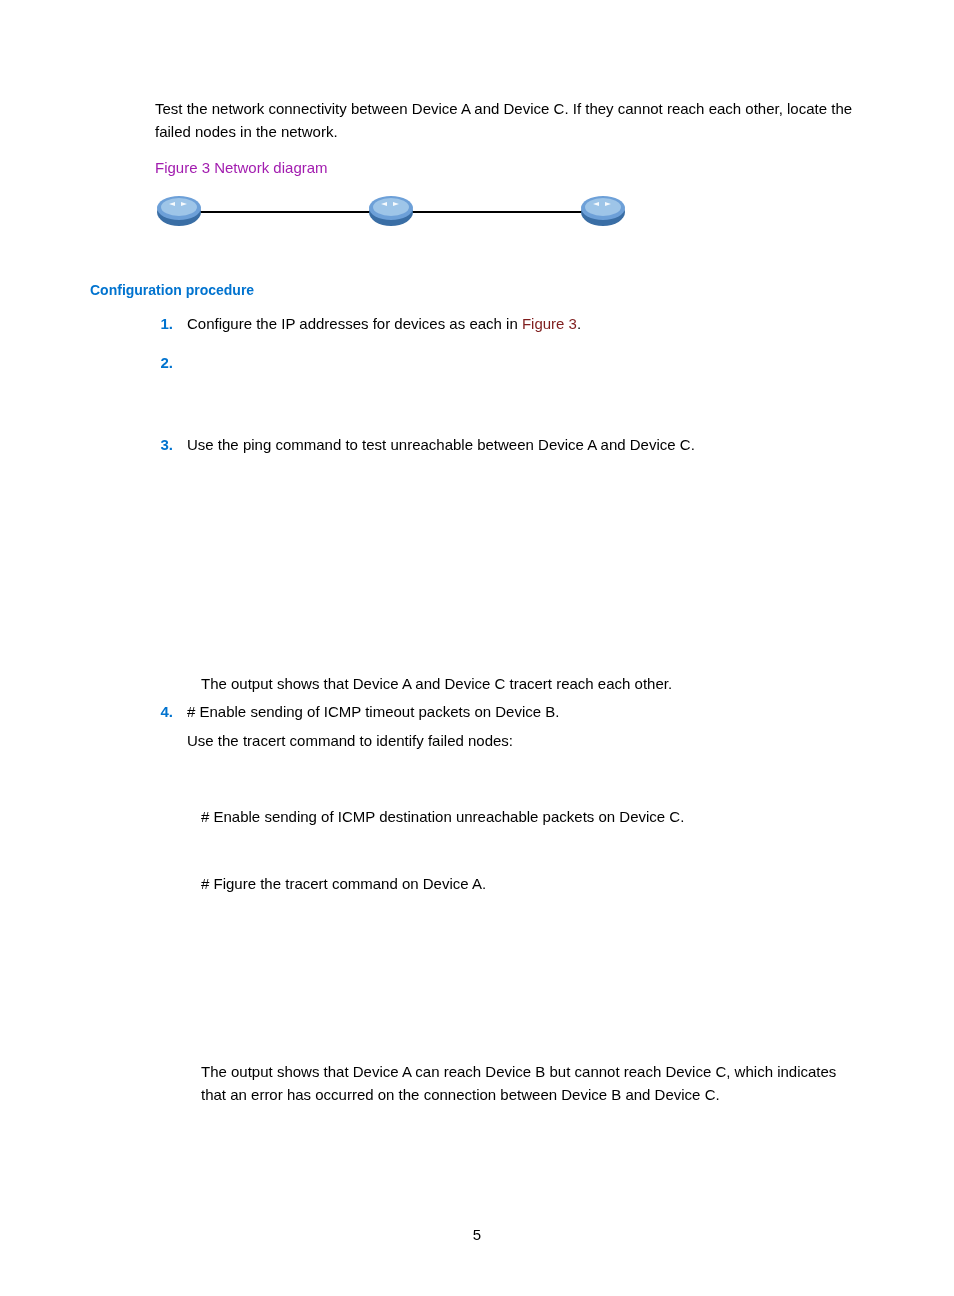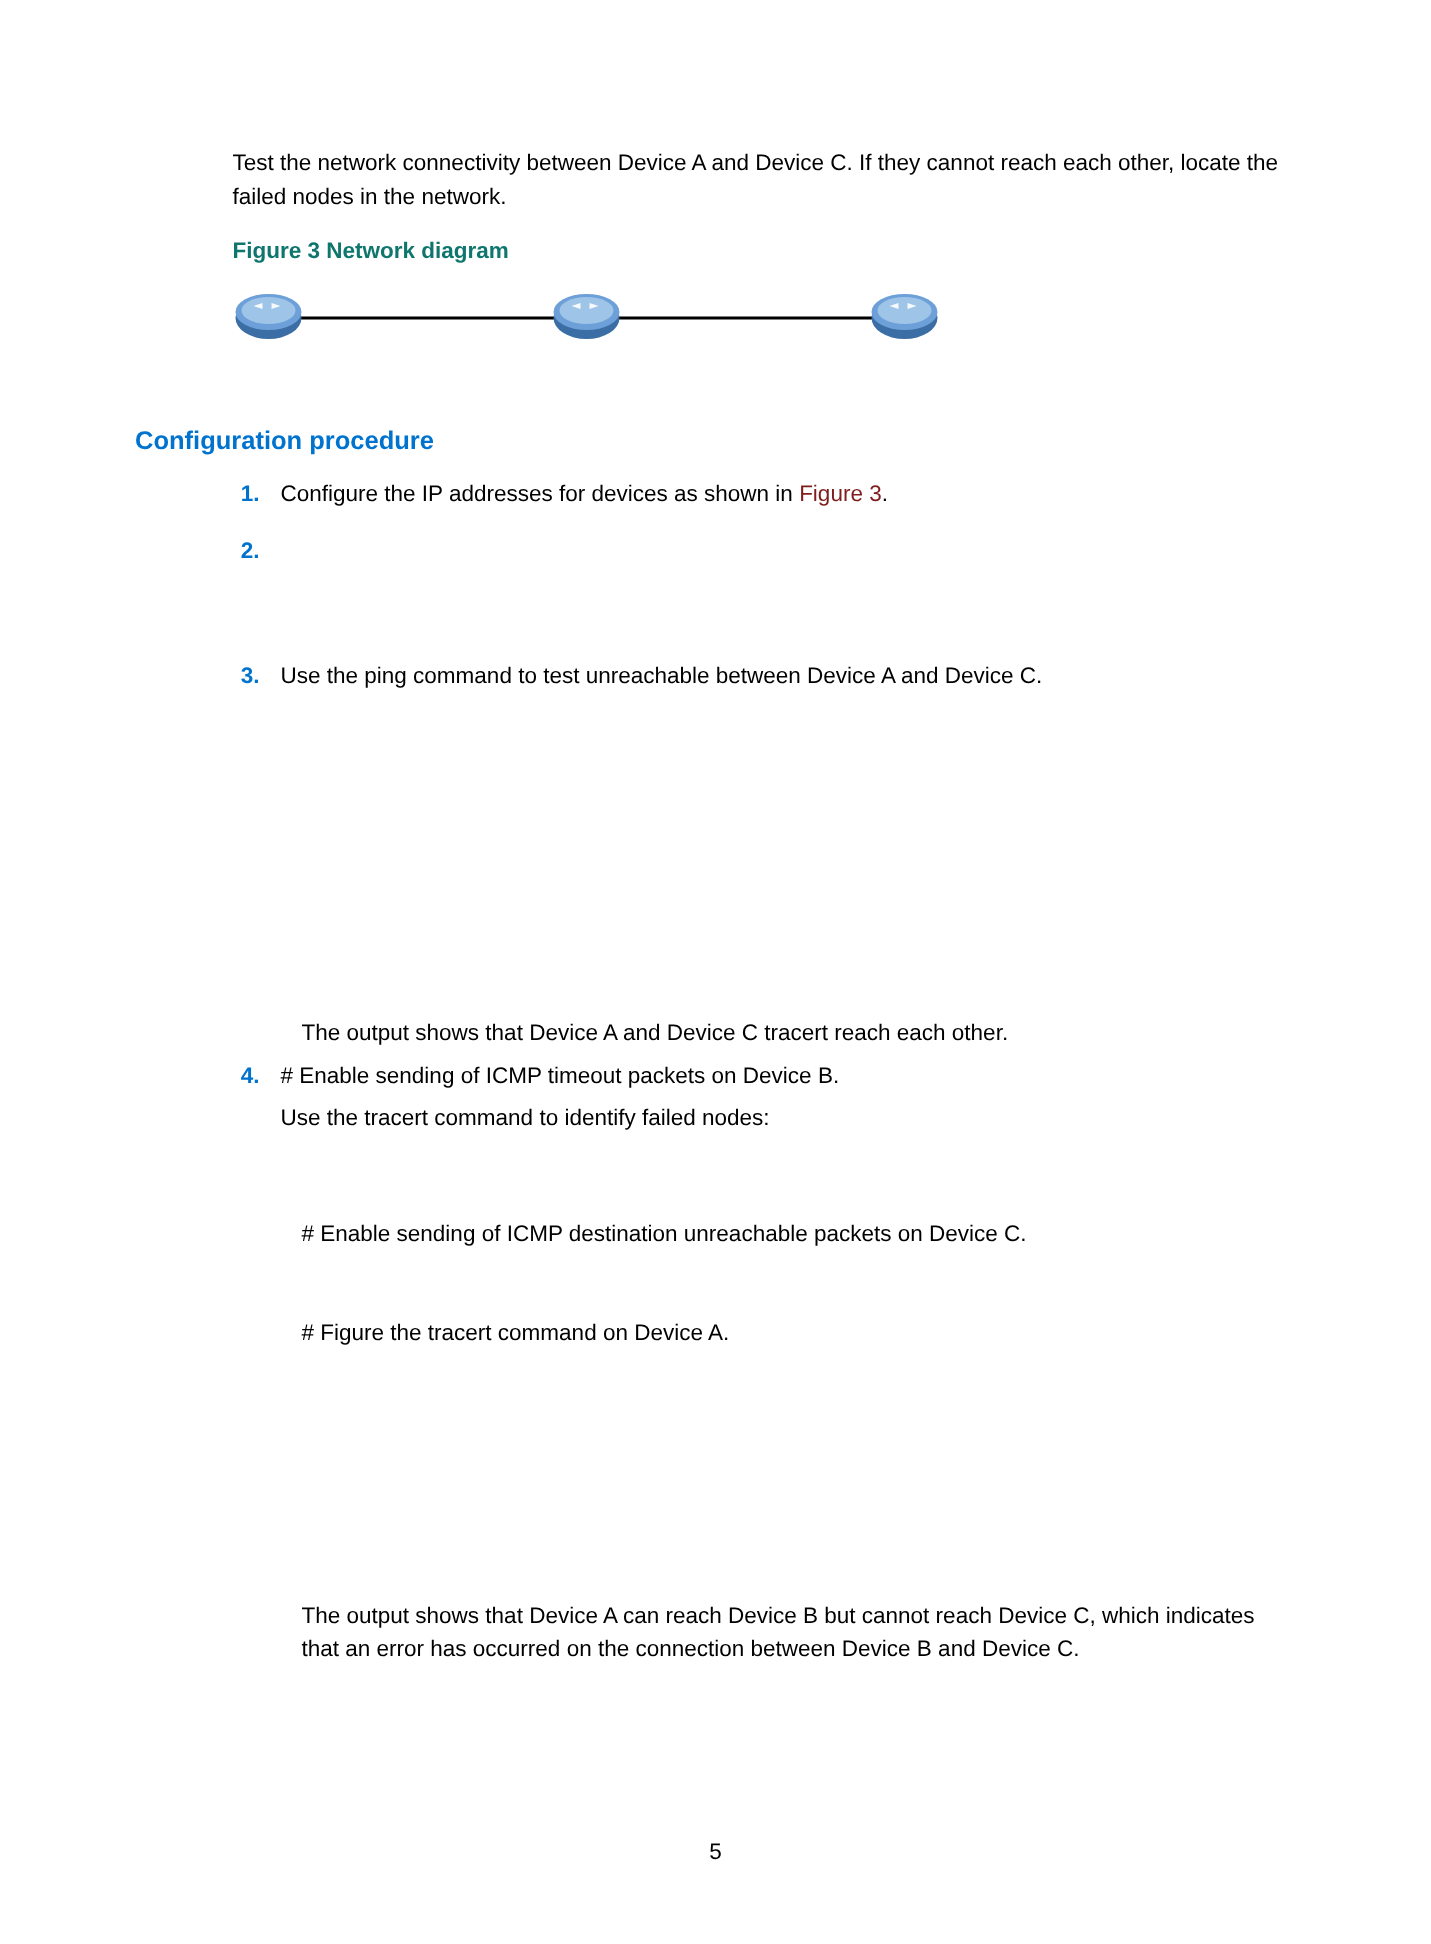--- a/index.html
+++ b/index.html
@@ -14,34 +14,34 @@
       position: relative;
     }
     .page {
       padding: 98px 90px 40px 90px;
     }
     .intro {
       margin-left: 65px;
       margin-bottom: 14px;
     }
     .figure-caption {
-      color: #0f766e;
-      font-weight: bold;
+      color: #a21caf;
+      font-weight: normal;
       font-size: 15px;
       margin-left: 65px;
       margin-bottom: 10px;
     }
     .diagram {
       margin-left: 65px;
       margin-bottom: 40px;
     }
     .section-heading {
       color: #0073cf;
       font-weight: bold;
-      font-size: 17px;
+      font-size: 14px;
       margin-left: 0;
       margin-bottom: 12px;
       margin-top: 30px;
     }
     .ol-list { list-style: none; }
     .li-row {
       display: flex;
       margin-bottom: 10px;
     }
     .li-num {
@@ -101,21 +101,21 @@
       </g>
     </svg>
   </div>
 
   <h2 class="section-heading">Configuration procedure</h2>
 
   <div class="ol-list">
     <div class="li-row">
       <div class="li-num">1.</div>
       <div class="li-body">
-        <p><span>Configure the IP addresses for devices as shown in </span><span class="link">Figure 3</span><span>.</span></p>
+        <p><span>Configure the IP addresses for devices as each in </span><span class="link">Figure 3</span><span>.</span></p>
       </div>
     </div>
 
     <div class="li-row">
       <div class="li-num">2.</div>
     </div>
 
     <div class="gap-small"></div>
 
     <div class="li-row">

